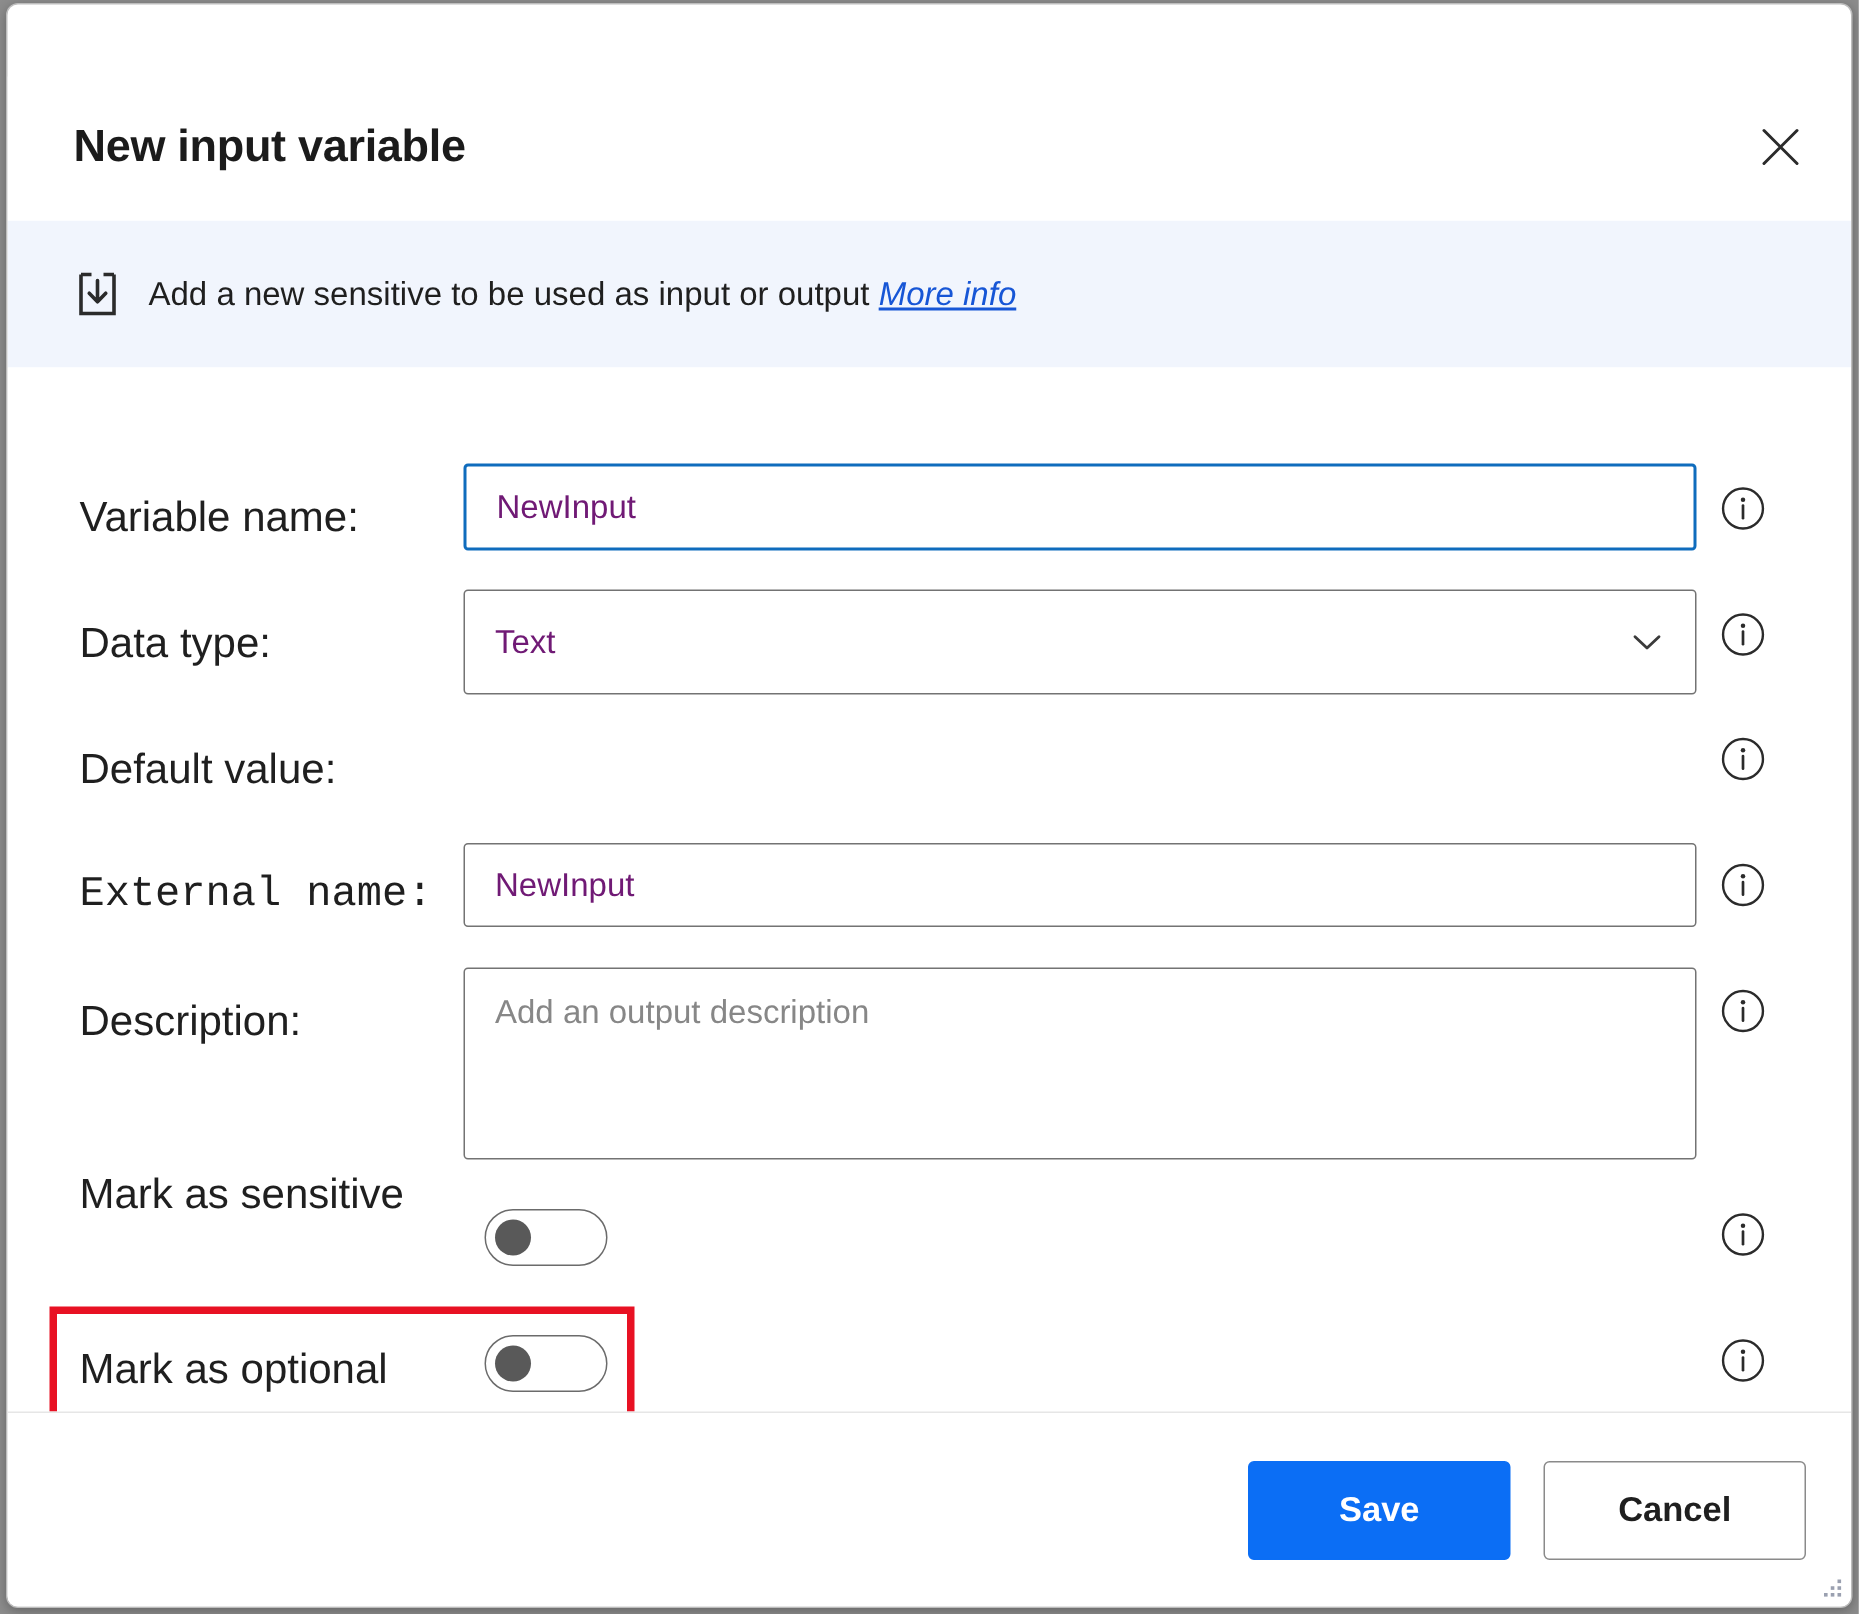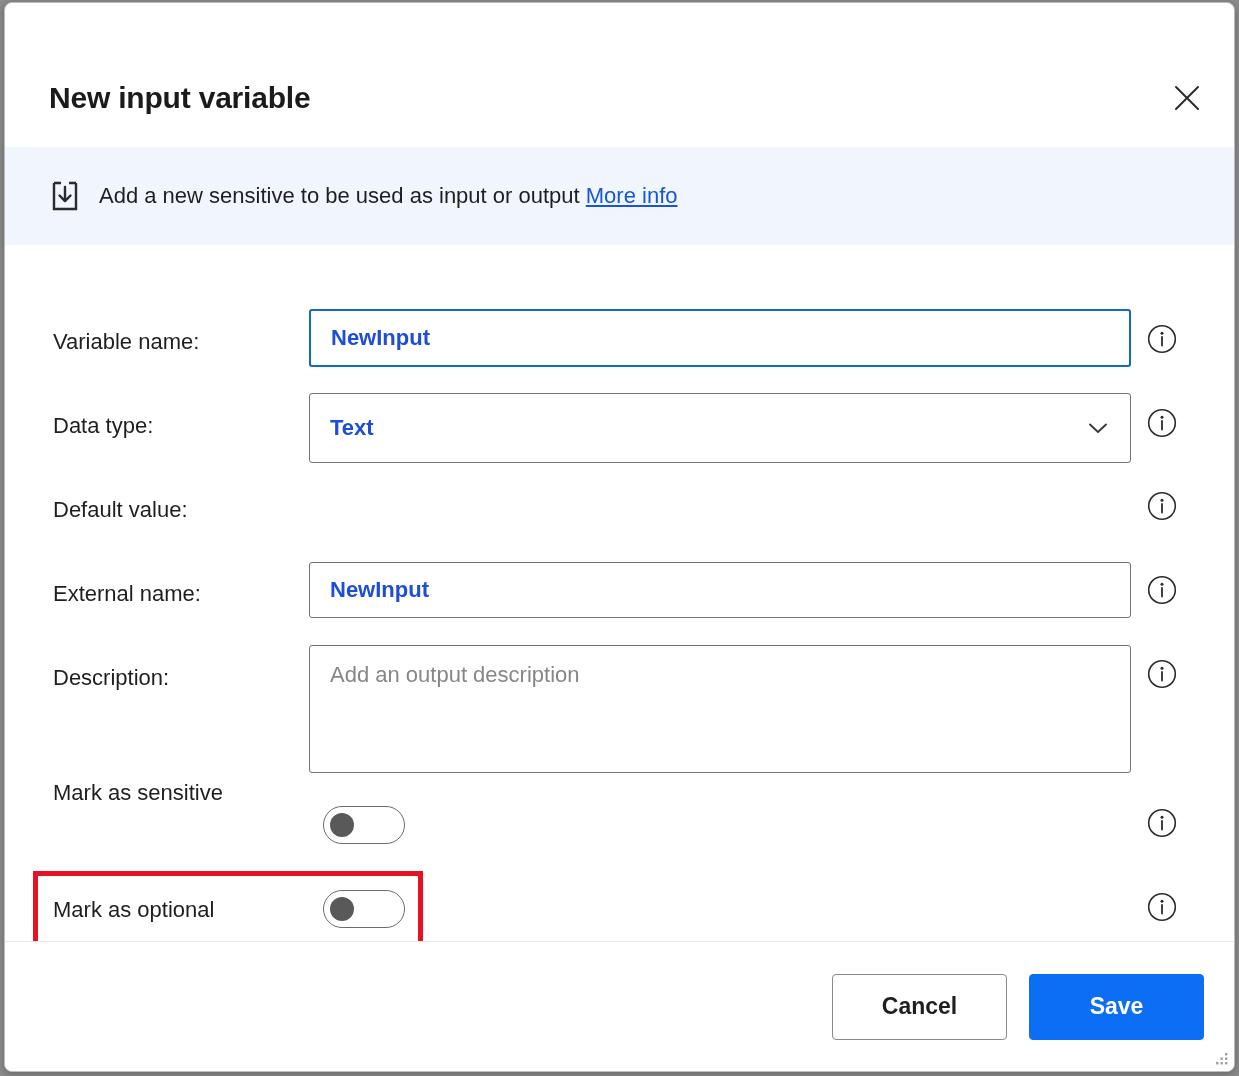--- a/index.html
+++ b/index.html
@@ -65,53 +65,54 @@
   .banner-text {
     font-size: 22px;
     color: #1f1f1f;
     line-height: 1.2;
   }
   .banner-link {
     color: #1756d6;
     text-decoration: underline;
     cursor: pointer;
     font-size: 22px;
+    font-style: italic;
   }
 
   
   .body {
     flex: 1 1 auto;
     position: relative;
     background: #ffffff;
   }
   .row-label {
     position: absolute;
     left: 48px;
-    font-size: 22px;
+    font-size: 28px;
     color: #1f1f1f;
     white-space: nowrap;
   }
   .field {
     position: absolute;
     left: 304px;
     width: 822px;
     background: #ffffff;
     border: 1px solid #737373;
     border-radius: 3px;
     font-size: 22px;
     color: #1f1f1f;
     display: flex;
     align-items: center;
     padding: 0 20px;
   }
   .field.focused {
     border: 2px solid #0f6cbd;
   }
   .field .placeholder { color: #878787; }
-  .field .value { color: #1d4ed8; font-weight: bold; }
+  .field .value { color: #701a75; }
 
   .textarea {
     align-items: flex-start;
     padding-top: 16px;
   }
 
   .chevron {
     position: absolute;
     right: 20px;
     top: 50%;
@@ -254,21 +255,21 @@
 
     <div class="row-label" style="top:252px;">Default value:</div>
     <div class="info-icon" style="top:246px;">
       <svg width="30" height="30" viewBox="0 0 30 30">
           <circle cx="15" cy="15" r="13.3" stroke="#2b2b2b" stroke-width="1.6" fill="none"></circle>
           <circle cx="15" cy="9.2" r="1.5" fill="#2b2b2b"></circle>
           <path d="M15 13 L15 21.5" stroke="#2b2b2b" stroke-width="1.8" stroke-linecap="round"></path>
         </svg>
     </div>
 
-    <div class="row-label" style="top:336px;">External name:</div>
+    <div class="row-label" style="top:336px;font-family:Liberation Mono, monospace;">External name:</div>
     <div class="field" style="top:317px; height:56px;">
       <span class="value">NewInput</span>
     </div>
     <div class="info-icon" style="top:330px;">
       <svg width="30" height="30" viewBox="0 0 30 30">
           <circle cx="15" cy="15" r="13.3" stroke="#2b2b2b" stroke-width="1.6" fill="none"></circle>
           <circle cx="15" cy="9.2" r="1.5" fill="#2b2b2b"></circle>
           <path d="M15 13 L15 21.5" stroke="#2b2b2b" stroke-width="1.8" stroke-linecap="round"></path>
         </svg>
     </div>
@@ -306,22 +307,22 @@
       <svg width="30" height="30" viewBox="0 0 30 30">
           <circle cx="15" cy="15" r="13.3" stroke="#2b2b2b" stroke-width="1.6" fill="none"></circle>
           <circle cx="15" cy="9.2" r="1.5" fill="#2b2b2b"></circle>
           <path d="M15 13 L15 21.5" stroke="#2b2b2b" stroke-width="1.8" stroke-linecap="round"></path>
         </svg>
     </div>
 
   </div>
 
   <div class="footer">
+    <div class="btn btn-primary">Save</div>
     <div class="btn btn-secondary">Cancel</div>
-    <div class="btn btn-primary">Save</div>
     <span class="grip">
       <svg width="16" height="16" viewBox="0 0 16 16">
         <g fill="#9aa0b0">
           <rect x="12" y="2" width="2.4" height="2.4"></rect>
           <rect x="12" y="6.5" width="2.4" height="2.4"></rect>
             <rect x="7.5" y="6.5" width="2.4" height="2.4"></rect>
           <rect x="12" y="11" width="2.4" height="2.4"></rect>
             <rect x="7.5" y="11" width="2.4" height="2.4"></rect>
             <rect x="3" y="11" width="2.4" height="2.4"></rect>
         </g>

